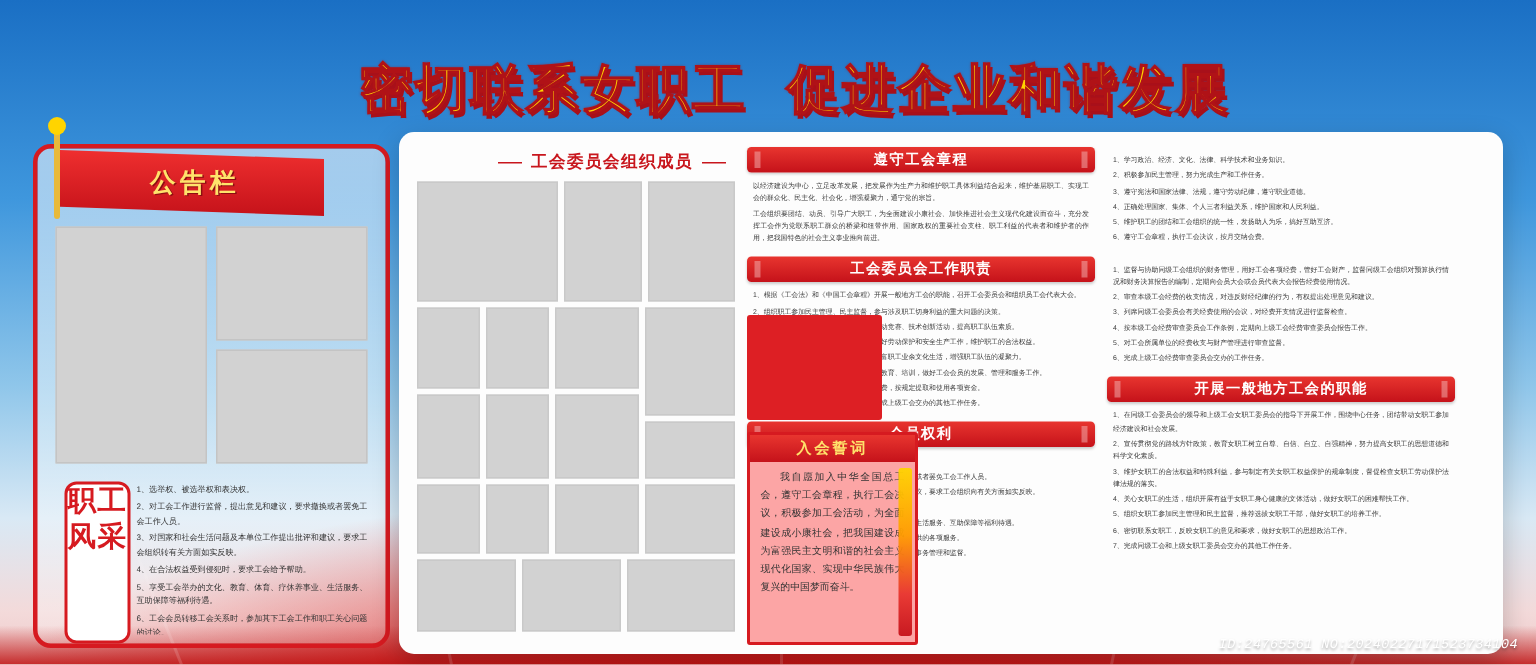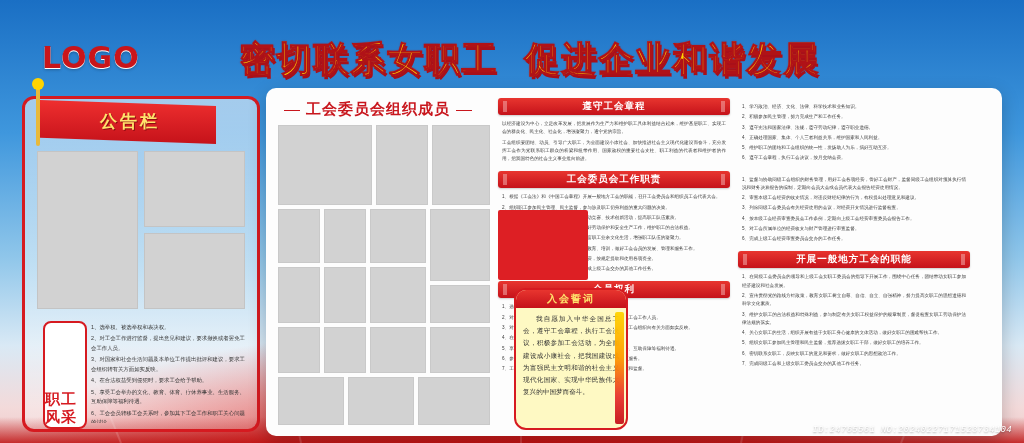--- a/index.html
+++ b/index.html
@@ -72,40 +72,40 @@
     position:absolute;left:12px;top:52px;width:208px;height:158px;
     display:grid;grid-template-columns:1fr 1fr;grid-template-rows:1fr 1fr;gap:6px;
   }
   .photo-grid .ph{background:#d2d2d2;border:1px solid #c4c4c4;}
   .photo-grid .ph.tall{grid-row:span 2;}
 
   .vert-title{
     position:absolute;left:18px;top:222px;width:40px;height:104px;
     border:2px solid #d61a20;border-radius:8px;
     background:#fff;
-    display:flex;flex-direction:column;align-items:center;justify-content:flex-end;
-    color:#d61a20;font-size:15px;font-weight:bold;line-height:1.25;letter-spacing:1px;
+    display:flex;flex-direction:column;align-items:center;justify-content:flex-start;
+    color:#d61a20;font-size:19px;font-weight:bold;line-height:1.25;letter-spacing:1px;
   }
   .left-list{
     position:absolute;left:66px;top:224px;width:156px;height:100px;
     font-size:5.4px;line-height:1.75;color:#333;overflow:hidden;
   }
   .left-list p{margin:0 0 2px 0;}
 
   
   .board{
     position:absolute;left:266px;top:88px;width:736px;height:348px;
     background:#fdfdfd;border-radius:10px;
     box-shadow:0 6px 18px rgba(0,0,0,.22);
   }
 
   
   .col1{position:absolute;left:12px;top:10px;width:212px;height:328px;}
   .col1-title{
-    text-align:left;font-size:15px;font-weight:bold;color:#c8161d;letter-spacing:1px;
+    text-align:right;font-size:11px;font-weight:bold;color:#c8161d;letter-spacing:1px;
     padding:2px 0 6px 0;
   }
   .col1-title .dash{display:inline-block;width:16px;height:1px;background:#c8161d;vertical-align:middle;margin:0 6px;}
   .member-grid{
     position:relative;width:100%;height:300px;
   }
   .member-grid .cell{position:absolute;background:#d2d2d2;border:1px solid #c9c9c9;}
 
   
   .col2{position:absolute;left:232px;top:10px;width:232px;}
@@ -128,22 +128,22 @@
     font-size:4.6px;line-height:1.8;color:#3a3a3a;padding:5px 4px 6px 4px;text-align:justify;
   }
   .sec-body p{margin:0 0 2px 0;}
 
   .red-block{
     width:100%;height:72px;background:#dd1f24;border-radius:2px;margin-top:6px;
   }
 
   
   .oath{
-    position:absolute;left:248px;top:200px;width:110px;height:138px;
-    border:2px solid #d61a20;border-radius:12px;background:#fef9c3;
+    position:absolute;left:232px;top:200px;width:110px;height:138px;
+    border:2px solid #d61a20;border-radius:2px;background:#fca5a5;
     overflow:hidden;
   }
   .oath-head{
     height:18px;background:linear-gradient(180deg,#e8352f,#c5121a);
     color:#ffe36b;font-size:10px;font-weight:bold;letter-spacing:2px;
     display:flex;align-items:center;justify-content:center;
   }
   .oath-body{
     padding:5px 7px;font-size:6.6px;line-height:1.85;color:#333;text-align:justify;
   }
@@ -176,21 +176,20 @@
 <div class="stage">
 
   <div class="bottom-glow"></div>
   <div class="bottom-band"></div>
   <div class="ray" style="left:120px;transform:rotate(-22deg);"></div>
   <div class="ray" style="left:300px;transform:rotate(-12deg);"></div>
   <div class="ray" style="left:520px;transform:rotate(0deg);"></div>
   <div class="ray" style="left:740px;transform:rotate(12deg);"></div>
   <div class="ray" style="left:900px;transform:rotate(22deg);"></div>
 
-  <div class="logo">LOGO</div>
 
   <div class="main-title">
     <span>密切联系女职工</span><span class="gap"></span><span>促进企业和谐发展</span>
   </div>
 
   <div class="left-panel">
 
     <div class="photo-grid">
       <div class="ph tall"></div>
       <div class="ph"></div>

